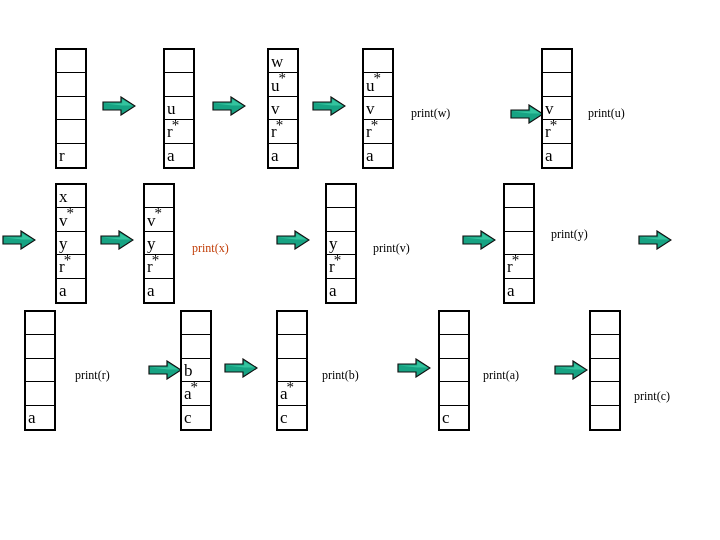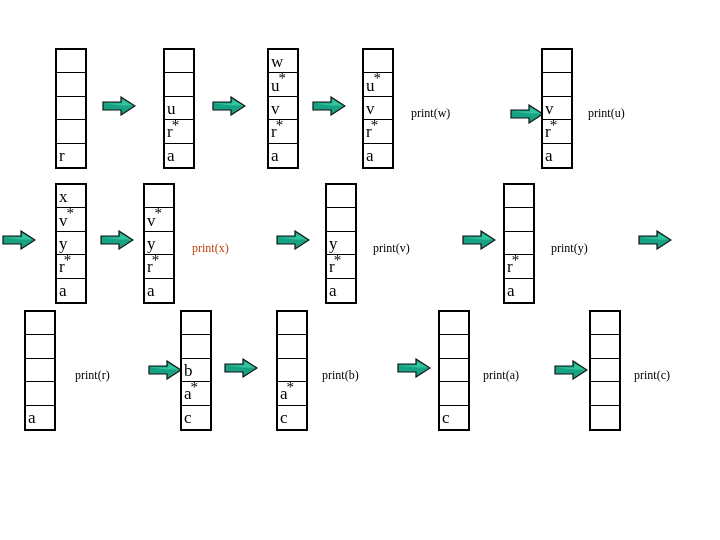--- a/index.html
+++ b/index.html
@@ -259,21 +259,21 @@
         <div class="cell"></div>
         <div class="cell"></div>
         <div class="cell"></div>
         <div class="cell">
           <span class="val" style="color: rgb(0, 0, 0);">r<sup>*</sup></span>
         </div>
         <div class="cell">
           <span class="val" style="color: rgb(0, 0, 0);">a</span>
         </div>
       </div>
-      <div class="plabel" style="left: 551px; top: 242px; color: rgb(0, 0, 0);">print(y)</div>
+      <div class="plabel" style="left: 551px; top: 228px; color: rgb(0, 0, 0);">print(y)</div>
       <div class="arrow" style="left: 638px; top: 230px;">
         <svg viewBox="0 0 34 20">
           <path d="M1,6 L19,6 L19,1 L33,10 L19,19 L19,14 L1,14 Z" fill="#17a383" stroke="#111111" stroke-width="1.2" stroke-linejoin="miter"></path>
           <path d="M2.6,7.4 L20.2,7.4 L20.2,3.6 L30.6,9.4 L20.2,9.4 Z" fill="#3fcfa8" opacity="0.75"></path>
         </svg>
       </div>
     </div>
     <div style="position: absolute; left: 0px; top: 0px; width: 720px; height: 540px;">
       <div class="stack" style="left: 24px; top: 310px; border-color: rgb(0, 0, 0);">
         <div class="cell"></div>
@@ -344,15 +344,15 @@
           <path d="M2.6,7.4 L20.2,7.4 L20.2,3.6 L30.6,9.4 L20.2,9.4 Z" fill="#3fcfa8" opacity="0.75"></path>
         </svg>
       </div>
       <div class="stack" style="left: 589px; top: 310px; border-color: rgb(0, 0, 0);">
         <div class="cell"></div>
         <div class="cell"></div>
         <div class="cell"></div>
         <div class="cell"></div>
         <div class="cell"></div>
       </div>
-      <div class="plabel" style="left: 634px; top: 369px; color: rgb(0, 0, 0);">print(c)</div>
+      <div class="plabel" style="left: 634px; top: 390px; color: rgb(0, 0, 0);">print(c)</div>
     </div>
   </div>
 
 </body></html>

